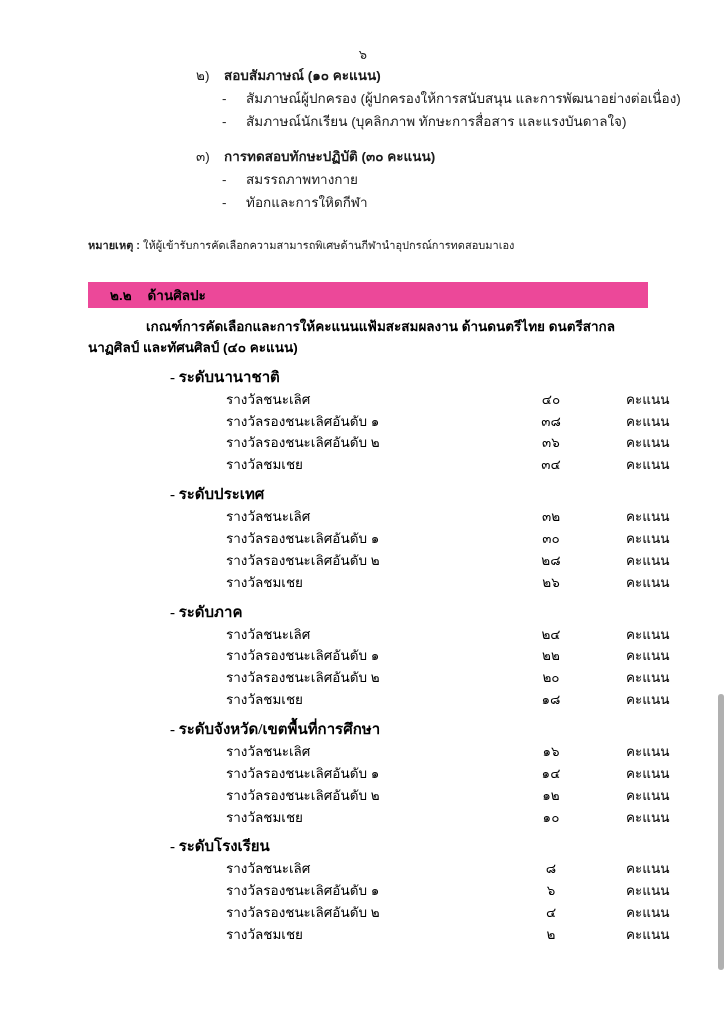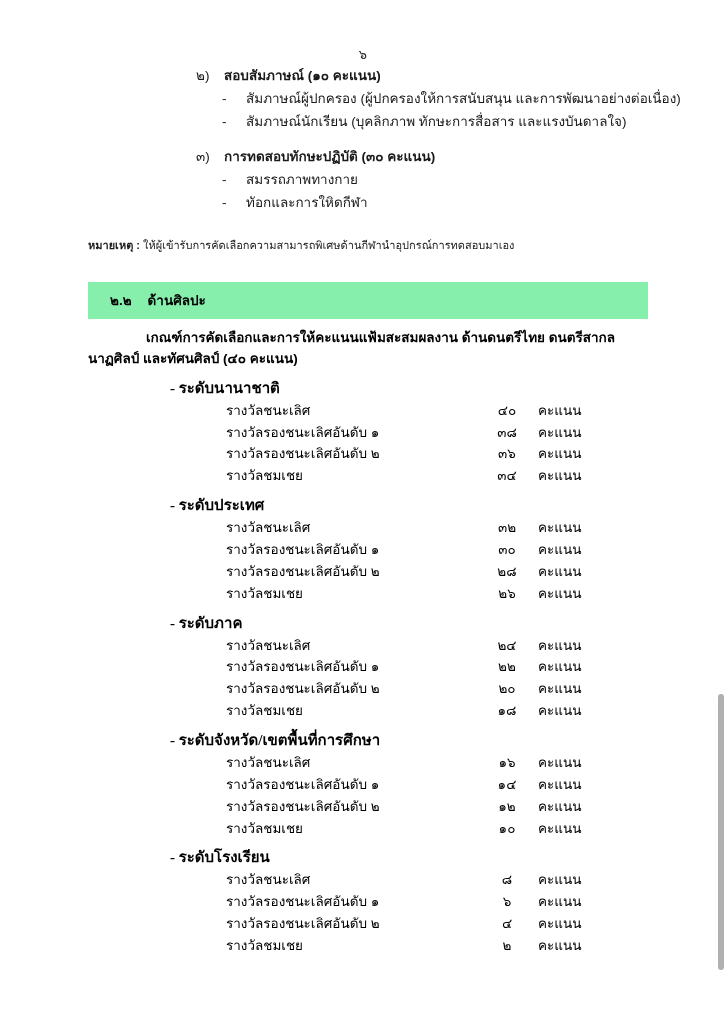--- a/index.html
+++ b/index.html
@@ -70,22 +70,22 @@
     margin-left: 88px;
     margin-top: 22px;
     font-size: 11px;
     color: #1a1a1a;
   }
   
   .section-bar {
     margin-top: 28px;
     margin-left: 88px;
     width: 560px;
-    background: #86efac;
-    height: 37px;
+    background: #ec4899;
+    height: 26px;
     display: flex;
     align-items: center;
   }
   .section-bar .sec-num {
     margin-left: 22px;
     font-weight: bold;
     font-size: 13.5px;
   }
   .section-bar .sec-title {
     margin-left: 16px;
@@ -106,20 +106,21 @@
     margin-top: 6px;
     font-size: 15px;
     font-weight: bold;
     font-family: Liberation Serif, serif;
   }
   .award-row {
     display: flex;
     margin-left: 226px;
     font-size: 13.5px;
     line-height: 1.62;
+    gap: 44px;
   }
   .award-row .award-name {
     width: 258px;
     flex: 0 0 258px;
   }
   .award-row .award-score {
     width: 46px;
     flex: 0 0 46px;
     text-align: center;
   }

